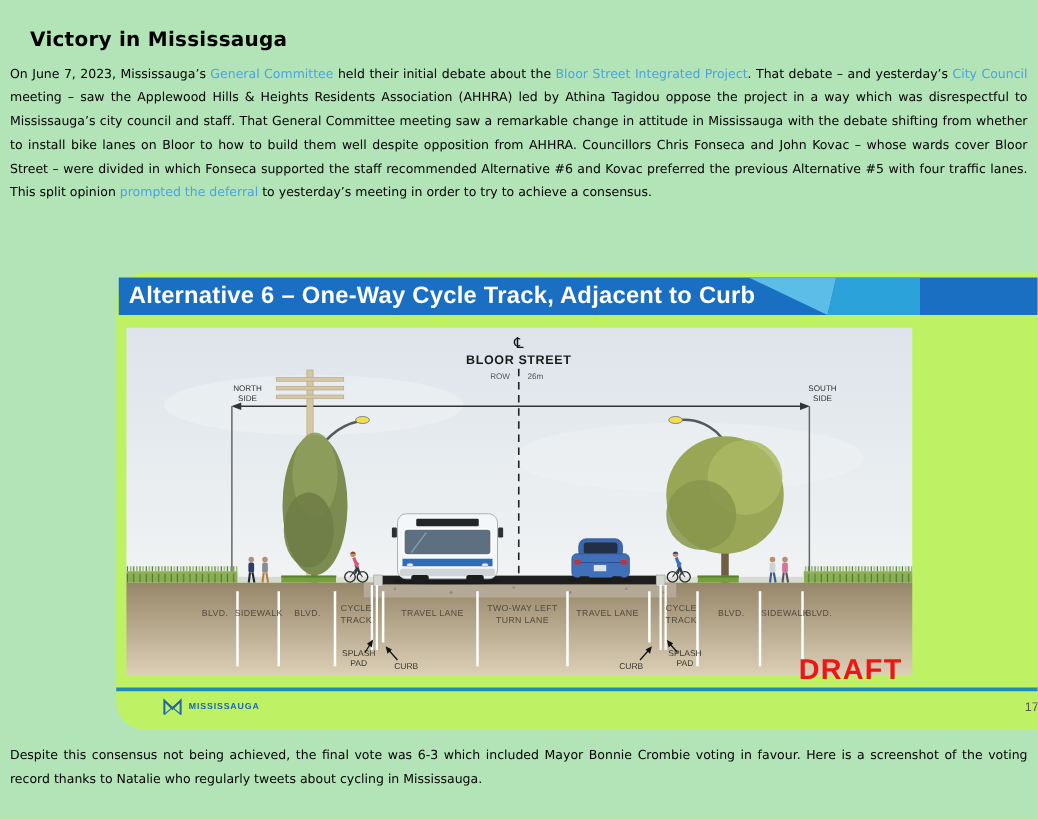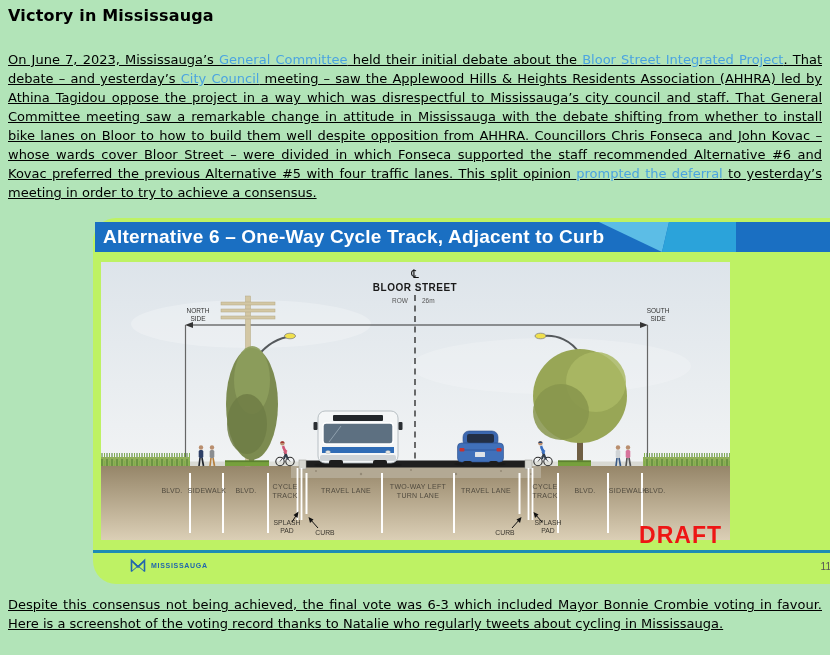--- a/index.html
+++ b/index.html
@@ -2,26 +2,26 @@
 <html><head>
 <meta charset="utf-8">
 <style>
   html,body{margin:0;padding:0;}
   body{
     width:830px;height:655px;position:relative;overflow:hidden;
     background:#b2e4b8;
     font-family:"DejaVu Sans",sans-serif;color:#000;
   }
   .post-title{
-    position:absolute;left:8px;top:5px;margin:0;
+    position:absolute;left:8px;top:5px;margin:16px;
     font-size:16px;line-height:22px;font-weight:bold;letter-spacing:.2px;
   }
   .para{
     position:absolute;left:8px;right:8px;margin:0;
-    font-size:13px;line-height:19px;text-align:justify;text-decoration:underline;
+    font-size:10px;line-height:19px;text-align:justify;
   }
   .para-1{top:50px;}
   .para-2{top:595px;}
   a.lnk{color:#4ba4e0;text-decoration:none;cursor:pointer;}
 
   
   .slide{
     position:absolute;left:93px;top:218px;width:780px;height:366px;
     background:#bef264;
     border-radius:23px;
@@ -308,18 +308,18 @@
 
     <div class="teal-line"></div>
 
     <div class="brand">
       <svg width="16" height="15" viewBox="0 0 16 15">
         <path d="M1.5,13.5 L1.5,2.5 L8,9 L14.5,2.5 L14.5,13.5" fill="none" stroke="#2166ad" stroke-width="1.6"></path>
         <path d="M1.5,2.5 L14.5,13.5 M14.5,2.5 L1.5,13.5" fill="none" stroke="#2166ad" stroke-width="1"></path>
       </svg>
       <span class="brand-text">MISSISSAUGA</span>
     </div>
-    <span class="page-num">11</span>
+    <span class="page-num">17</span>
   </figure>
 
   <p class="para para-2">Despite this consensus not being achieved, the final vote was 6-3 which included Mayor Bonnie Crombie voting in favour. Here is a screenshot of the voting record thanks to Natalie who regularly tweets about cycling in Mississauga.</p>
 
 </main>
 
 </body></html>

